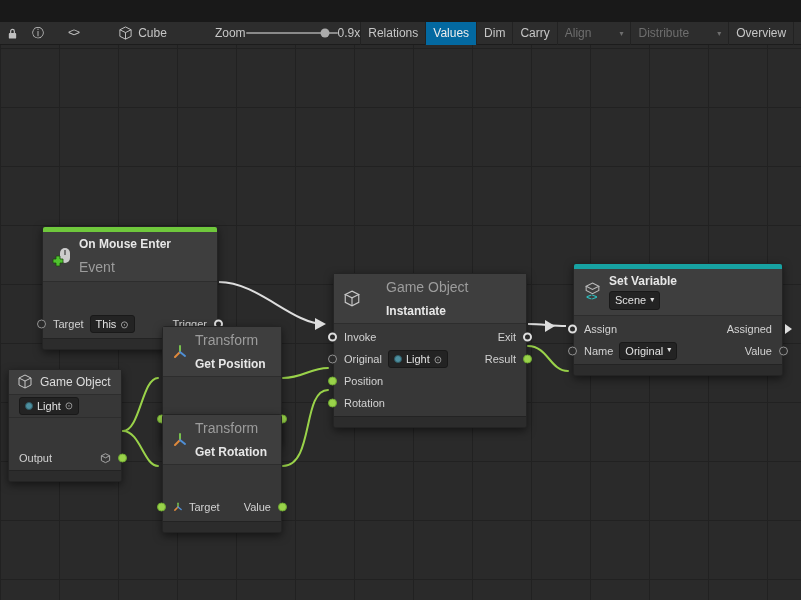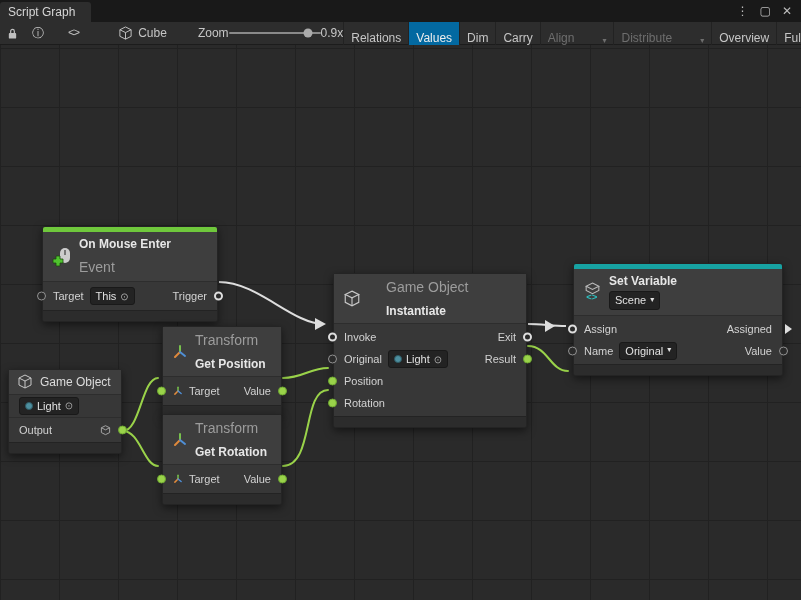--- a/index.html
+++ b/index.html
@@ -18,26 +18,26 @@
   .wbtn { cursor:default; line-height:1; }
 
   
   .toolbar { position:absolute; top:22px; left:0; right:0; height:23px; background:#2d2d2d;
              border-bottom:1px solid #1c1c1c; display:flex; align-items:center;
              font-size:12px; color:#c6c6c6; }
   .ticon { padding:0 7px; display:flex; align-items:center; font-size:12px; }
   .code-glyph { font-family:"Liberation Mono",monospace; font-size:11px; letter-spacing:-1px; }
   .tsep { width:1px; height:14px; background:#1f1f1f; margin:0 5px; }
   .graph-chip { display:flex; align-items:center; gap:5px; margin-left:32px; }
-  .zoom-group { display:flex; align-items:center; gap:0; margin-left:31px; }
+  .zoom-group { display:flex; align-items:center; gap:0; margin-left:48px; }
   .slider { position:relative; width:92px; height:2px; background:#8a8a8a; border-radius:1px; }
   .knob { position:absolute; top:50%; left:86%; transform:translate(-50%,-50%);
           width:9px; height:9px; background:#ababab; border-radius:50%; }
   .tbuttons { display:flex; margin-left:auto; height:23px; align-items:stretch; padding-right:1px; }
-  .tbtn { display:flex; align-items:flex-end; gap:3px; padding:0 7px;
+  .tbtn { display:flex; align-items:center; gap:3px; padding:0 7px;
           border-left:1px solid #222; white-space:nowrap; }
   .tbtn.selected { background:#0369a1; color:#ededed; }
   .tbtn.disabled { color:#6e6e6e;gap:28px; }
   .ddg { font-size:8px; }
 
   
   .canvas { position:absolute; top:45px; left:0; width:801px; height:555px;
             background-color:#2a2a2a;
             background-image:linear-gradient(#212121 1px, transparent 1px),
                              linear-gradient(90deg,#212121 1px, transparent 1px);
@@ -54,21 +54,21 @@
   .nheader { background:#3e3e3e; display:flex; align-items:center; gap:7px;
              padding:5px 9px; border-bottom:1px solid #2d2d2d; }
   .nheader.slim { padding:4px 8px; }
   .htext { display:flex; flex-direction:column; line-height:1.2; gap:8px; }
   .ncat { font-size:14px; color:#9c9c9c; }
   .ntitle { font-size:12px; font-weight:bold; color:#e7e7e7; }
   .ntitle.plain { font-weight:normal; color:#dcdcdc; }
   .nrows { padding:2px 0; }
   .nrow { position:relative; display:flex; align-items:center; gap:6px; height:22px;
           padding:0 10px; font-size:11px; color:#d2d2d2; }
-  .nrow.tall { height:24px; }
+  .nrow.tall { height:24px;margin-top:28px; }
   .spacer { flex:1; }
   .nfooter { height:11px; background:#2c2c2c; border-top:1px solid #232323;
              border-radius:0 0 2px 2px; }
   .hdivider { height:1px; background:#2d2d2d; }
 
   
   .port { position:absolute; top:50%; width:9px; height:9px; border-radius:50%;
           transform:translateY(-50%); }
   .pl { left:-6px; } .pr { right:-6px; }
   .ctrl { border:2px solid #dedede; background:#2a2a2a; }
@@ -85,31 +85,20 @@
   .picker { color:#a8a8a8; font-size:10px; }
   .light-dot { width:8px; height:8px; border-radius:50%; background:#4d8f9f;
                border:1px solid #2f5a64; display:inline-block; }
   .nicon { display:flex; align-items:center; }
 </style>
 </head>
 <body>
 
 <div class="app">
 
-  <div class="tabbar">
-    <div class="tab">
-      <span>Script Graph</span>
-    </div>
-    <div class="tab-spacer"></div>
-    <div class="winbtns">
-      <span class="wbtn">⋮</span>
-      <span class="wbtn">▢</span>
-      <span class="wbtn">✕</span>
-    </div>
-  </div>
 
   <div class="toolbar">
     <span class="ticon">
       <svg width="11" height="13" viewBox="0 0 12 13">
         <rect x="2" y="6" width="8" height="6" rx="1" fill="#c0c0c0"></rect>
         <path d="M4 6 V4 a2 2 0 0 1 4 0 V6" fill="none" stroke="#c0c0c0" stroke-width="1.3"></path>
       </svg>
     </span>
     <span class="ticon">ⓘ</span>
     <span class="tsep"></span>

